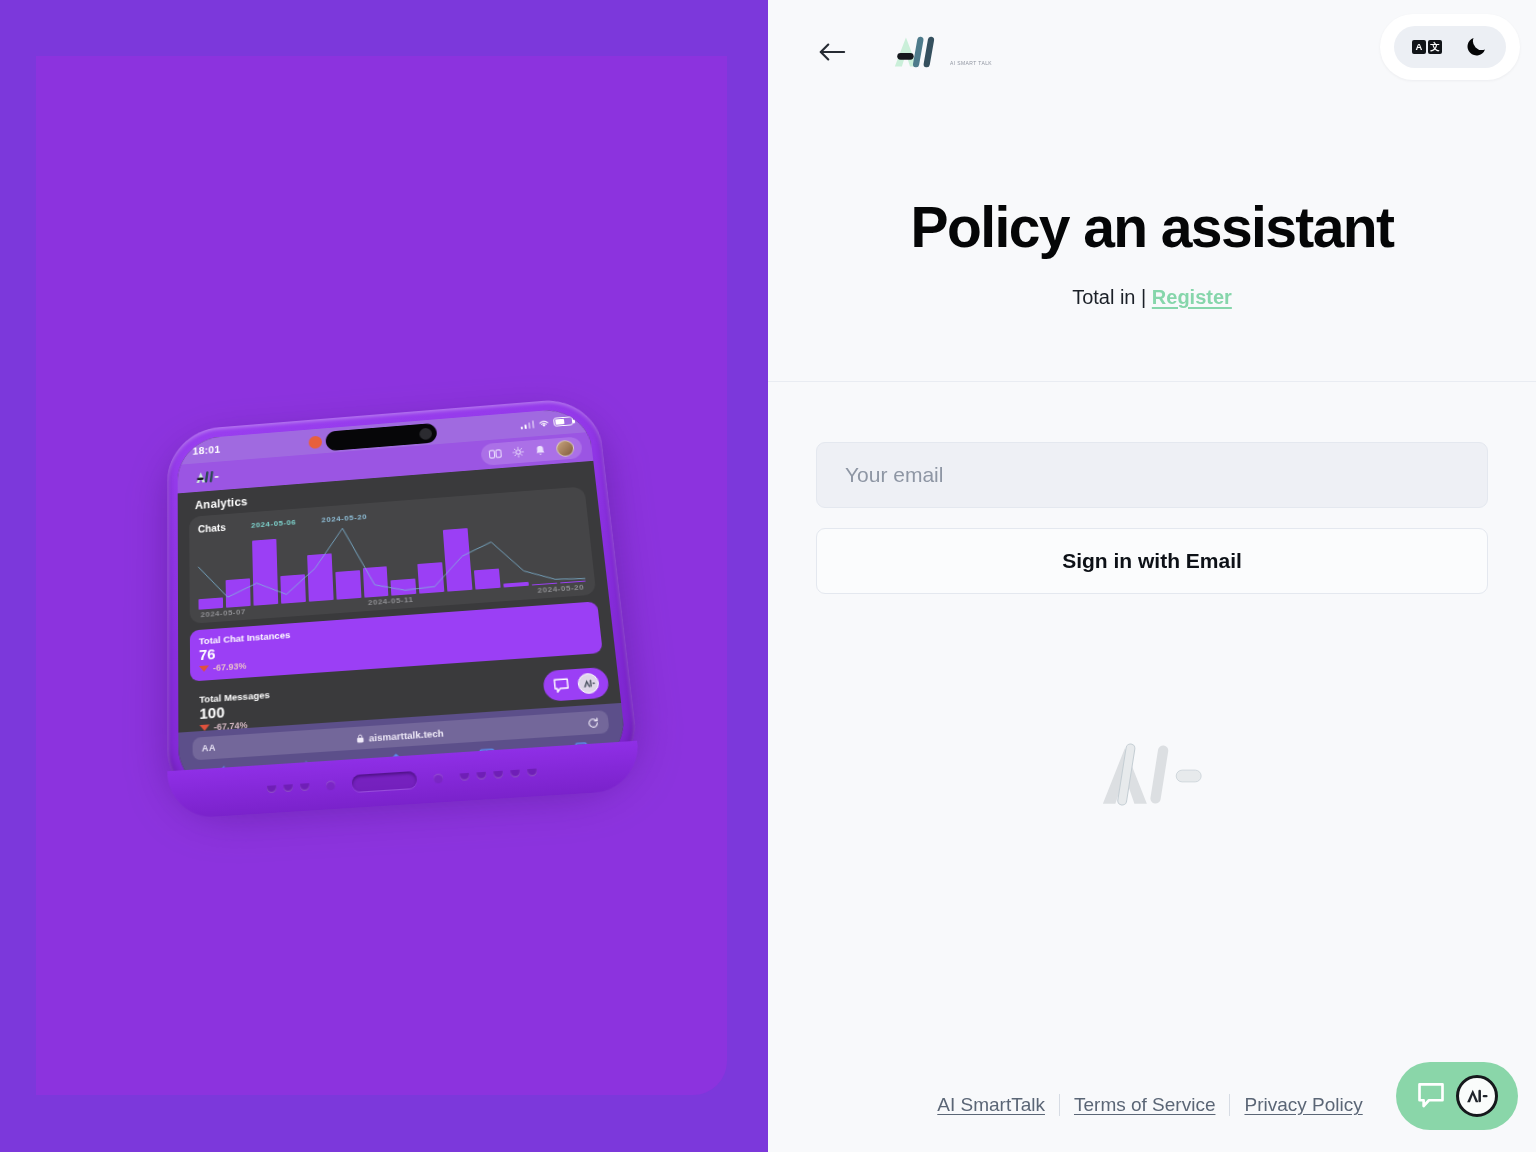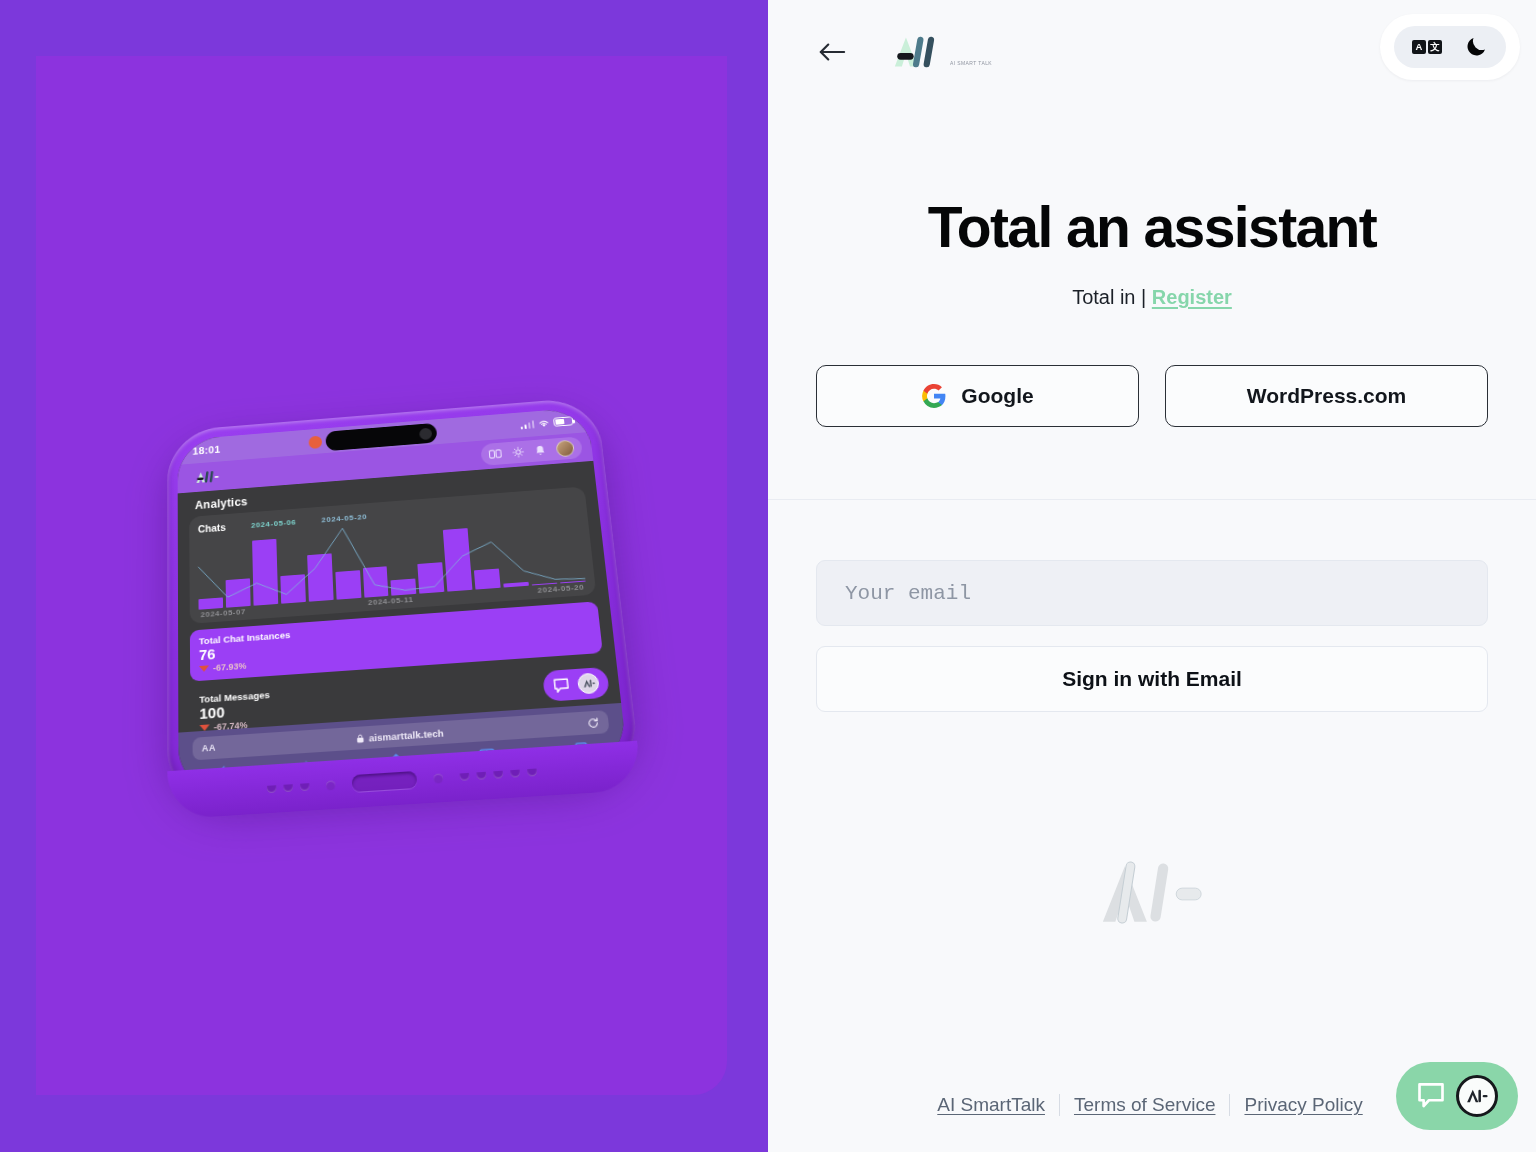--- a/index.html
+++ b/index.html
@@ -174,21 +174,21 @@
     flex:1; height:62px; background:#fbfcfd; border:1.6px solid #2a2f36; border-radius:10px;
     display:flex; align-items:center; justify-content:center; gap:14px;
     font-size:21px; font-weight:600; color:#12161c; cursor:pointer;
   }
   .divider { height:1px; background:#e9ecf2; margin: 72px -48px 0; }
 
   .email-input {
     width:100%; height:66px; margin-top:60px;
     background:#eef0f5; border:1px solid #e4e8ef; border-radius:9px;
     padding: 16px 28px; font-size:21px; color:#1b2027;
-    font-family:Liberation Mono, monospace;
+    font-family:Liberation Sans, sans-serif;
   }
   .email-input::placeholder { color:#8e96a4; }
   .email-btn {
     width:100%; height:66px; margin-top:20px;
     background:#fbfcfd; border:1px solid #e4e8ef; border-radius:9px;
     font-size:21px; font-weight:700; color:#0d1117; cursor:pointer;
     font-family:"Liberation Sans", sans-serif;
   }
 
   .watermark { display:flex; justify-content:center; margin-top:146px; opacity:1; }
@@ -426,42 +426,28 @@
         </button>
         <button class="icon-btn">
           <svg width="24" height="24" viewBox="0 0 24 24">
             <path d="M21 14.5A9 9 0 0 1 9.5 3 9 9 0 1 0 21 14.5Z" fill="#050607"></path>
           </svg>
         </button>
       </div>
     </div>
 
     <div class="auth-main">
-      <h1 class="title">Total an assistant</h1>
+      <h1 class="title">Policy an assistant</h1>
 
       <div class="subline">
         <span>Total in</span>
         <span>|</span>
         <a href="#">Register</a>
       </div>
 
-      <div class="oauth-row">
-        <button class="oauth-btn">
-          <svg width="26" height="26" viewBox="0 0 48 48">
-            <path fill="#4285F4" d="M45.1 24.5c0-1.6-.14-3.2-.43-4.7H24v8.9h11.8c-.5 2.8-2.05 5.2-4.37 6.8v5.6h7.06c4.13-3.8 6.6-9.4 6.6-16.6Z"></path>
-            <path fill="#34A853" d="M24 46c5.9 0 10.86-1.95 14.48-5.3l-7.06-5.6c-1.96 1.3-4.47 2.1-7.42 2.1-5.7 0-10.53-3.85-12.26-9.03H4.45v5.7A22 22 0 0 0 24 46Z"></path>
-            <path fill="#FBBC05" d="M11.74 28.17a13.2 13.2 0 0 1 0-8.34v-5.7H4.45a22 22 0 0 0 0 19.74l7.29-5.7Z"></path>
-            <path fill="#EA4335" d="M24 10.63c3.22 0 6.1 1.1 8.38 3.28l6.26-6.26C34.85 4.14 29.9 2 24 2 15.4 2 7.96 6.94 4.45 14.13l7.29 5.7C13.47 14.48 18.3 10.63 24 10.63Z"></path>
-          </svg>
-          <span>Google</span>
-        </button>
-        <button class="oauth-btn">
-          <span>WordPress.com</span>
-        </button>
-      </div>
 
       <div class="divider"></div>
 
       <input class="email-input" type="email" placeholder="Your email" style="">
 
       <button class="email-btn">Sign in with Email</button>
 
       <div class="watermark">
         <svg width="110" height="72" viewBox="0 0 150 96">
           <path d="M8 86 38 10l30 76H51L38 48 25 86Z" fill="#dcdfe2"></path>

